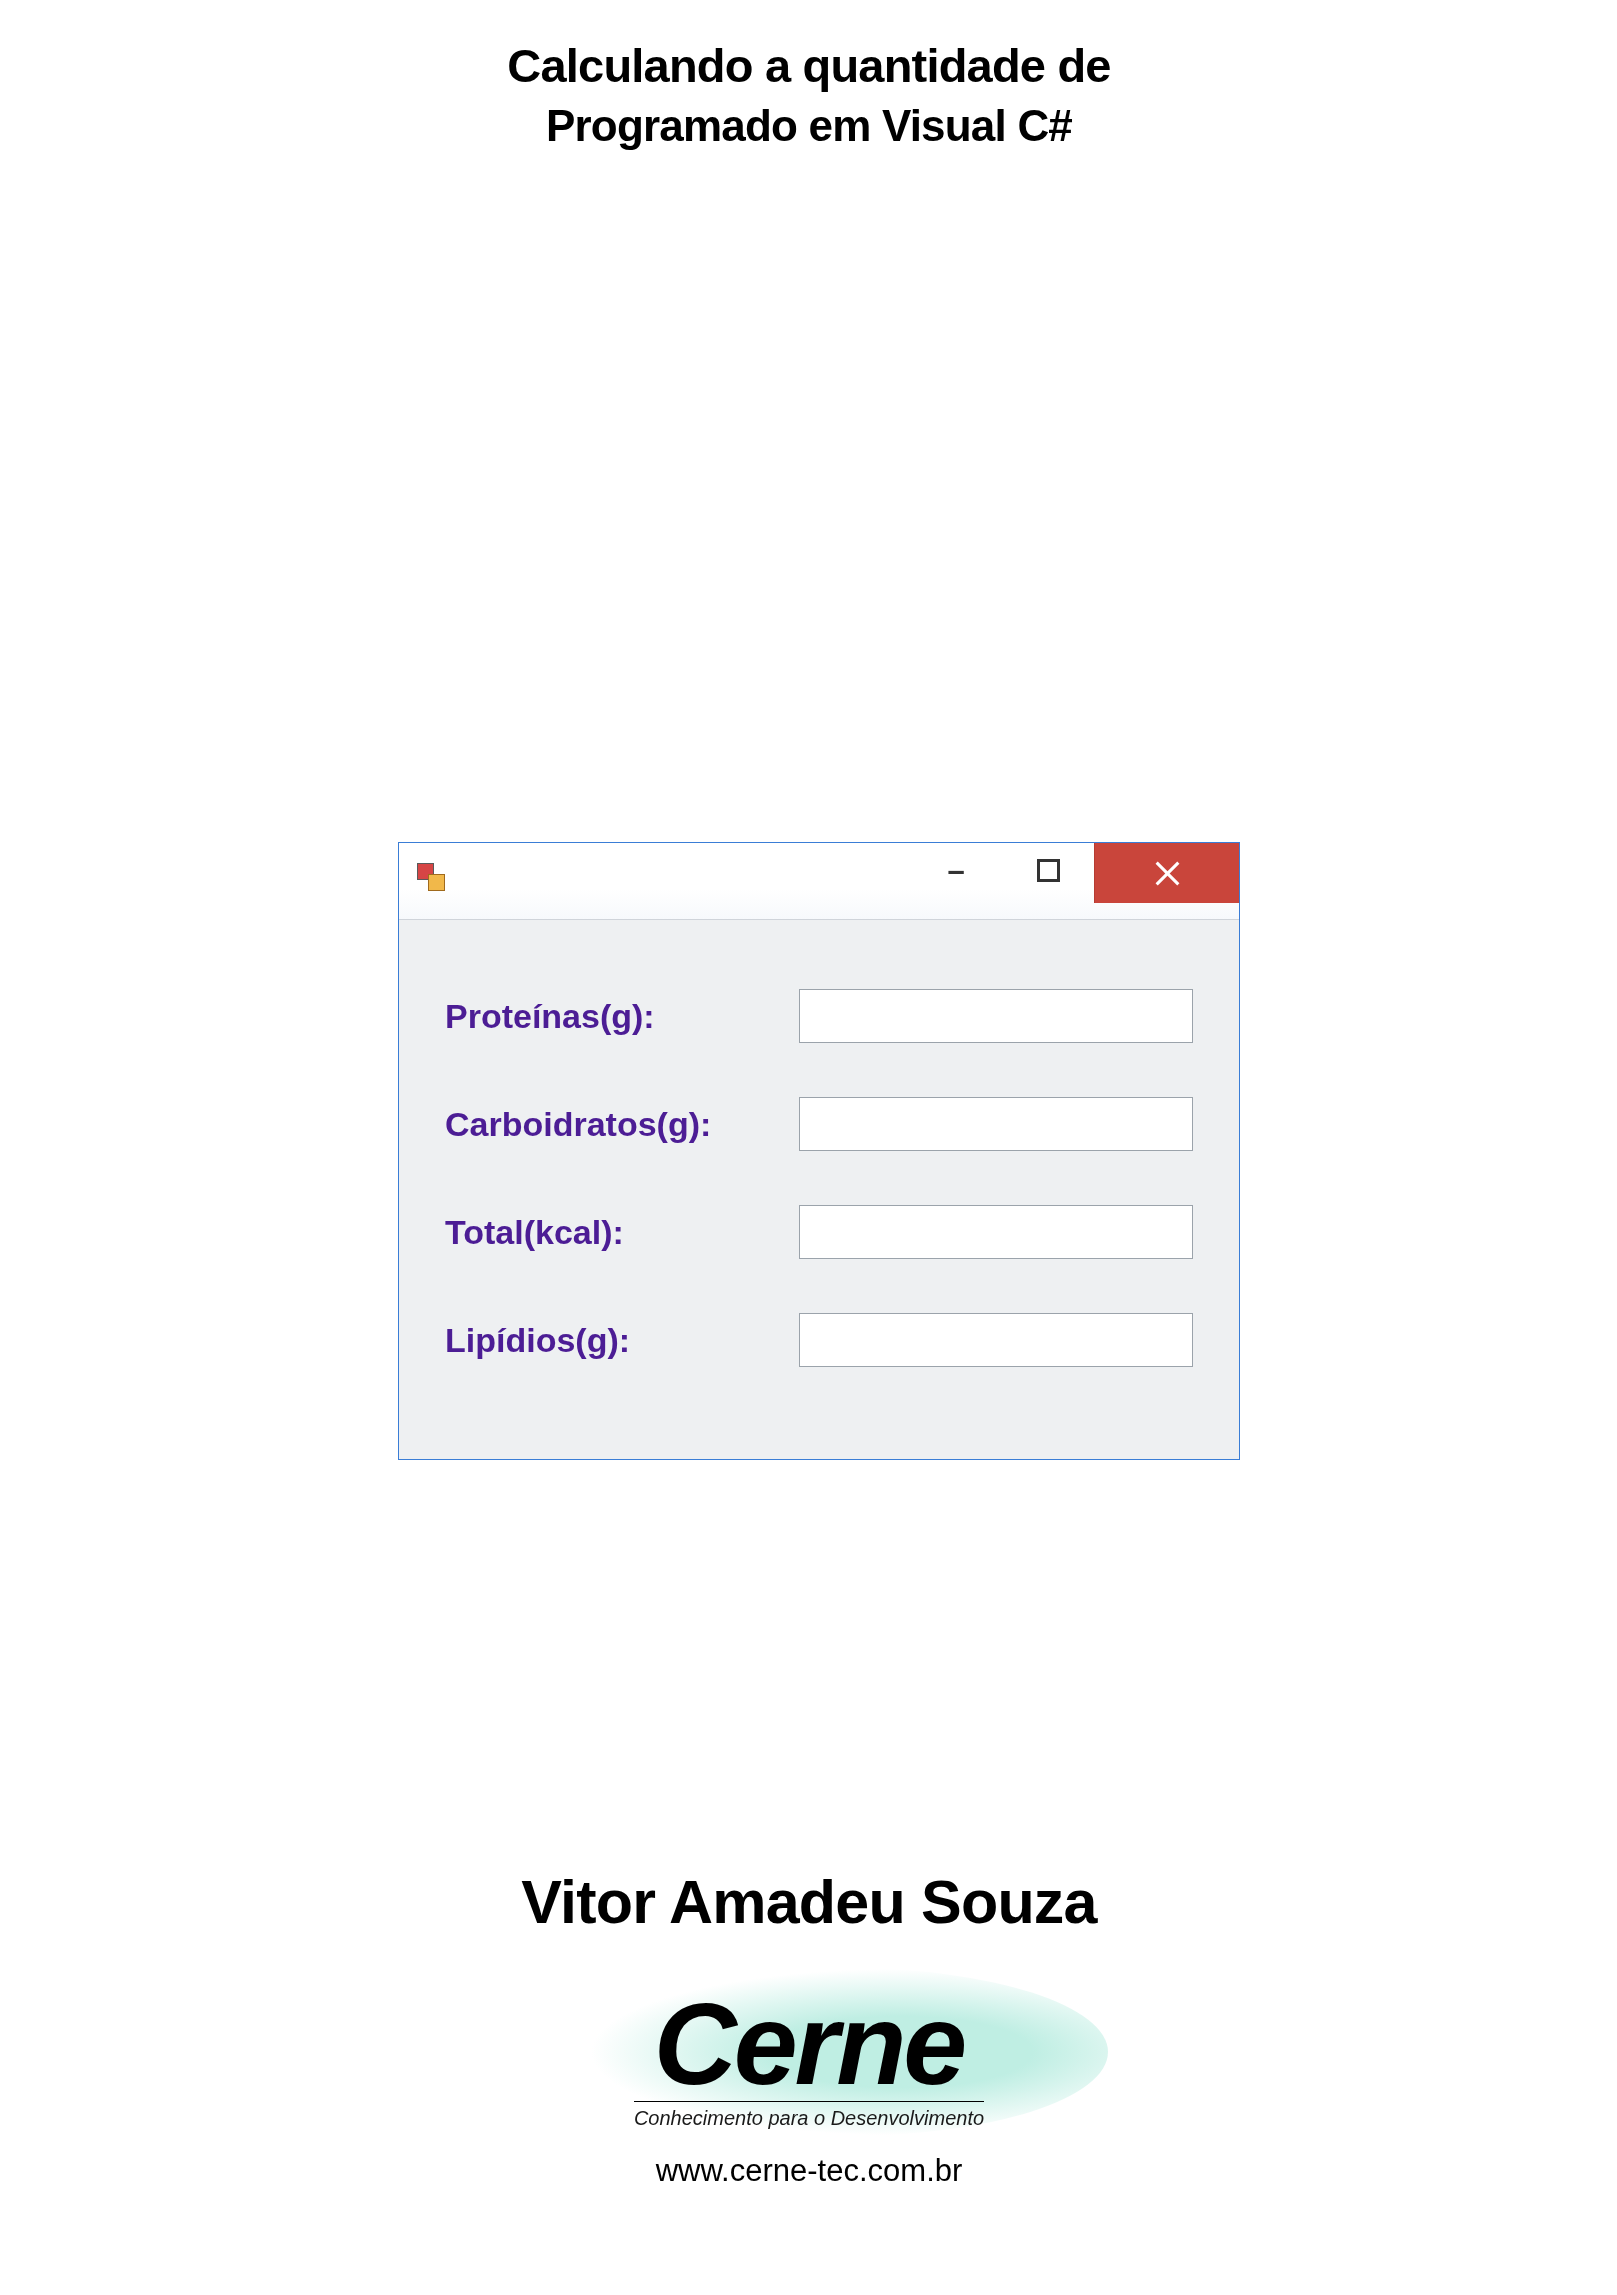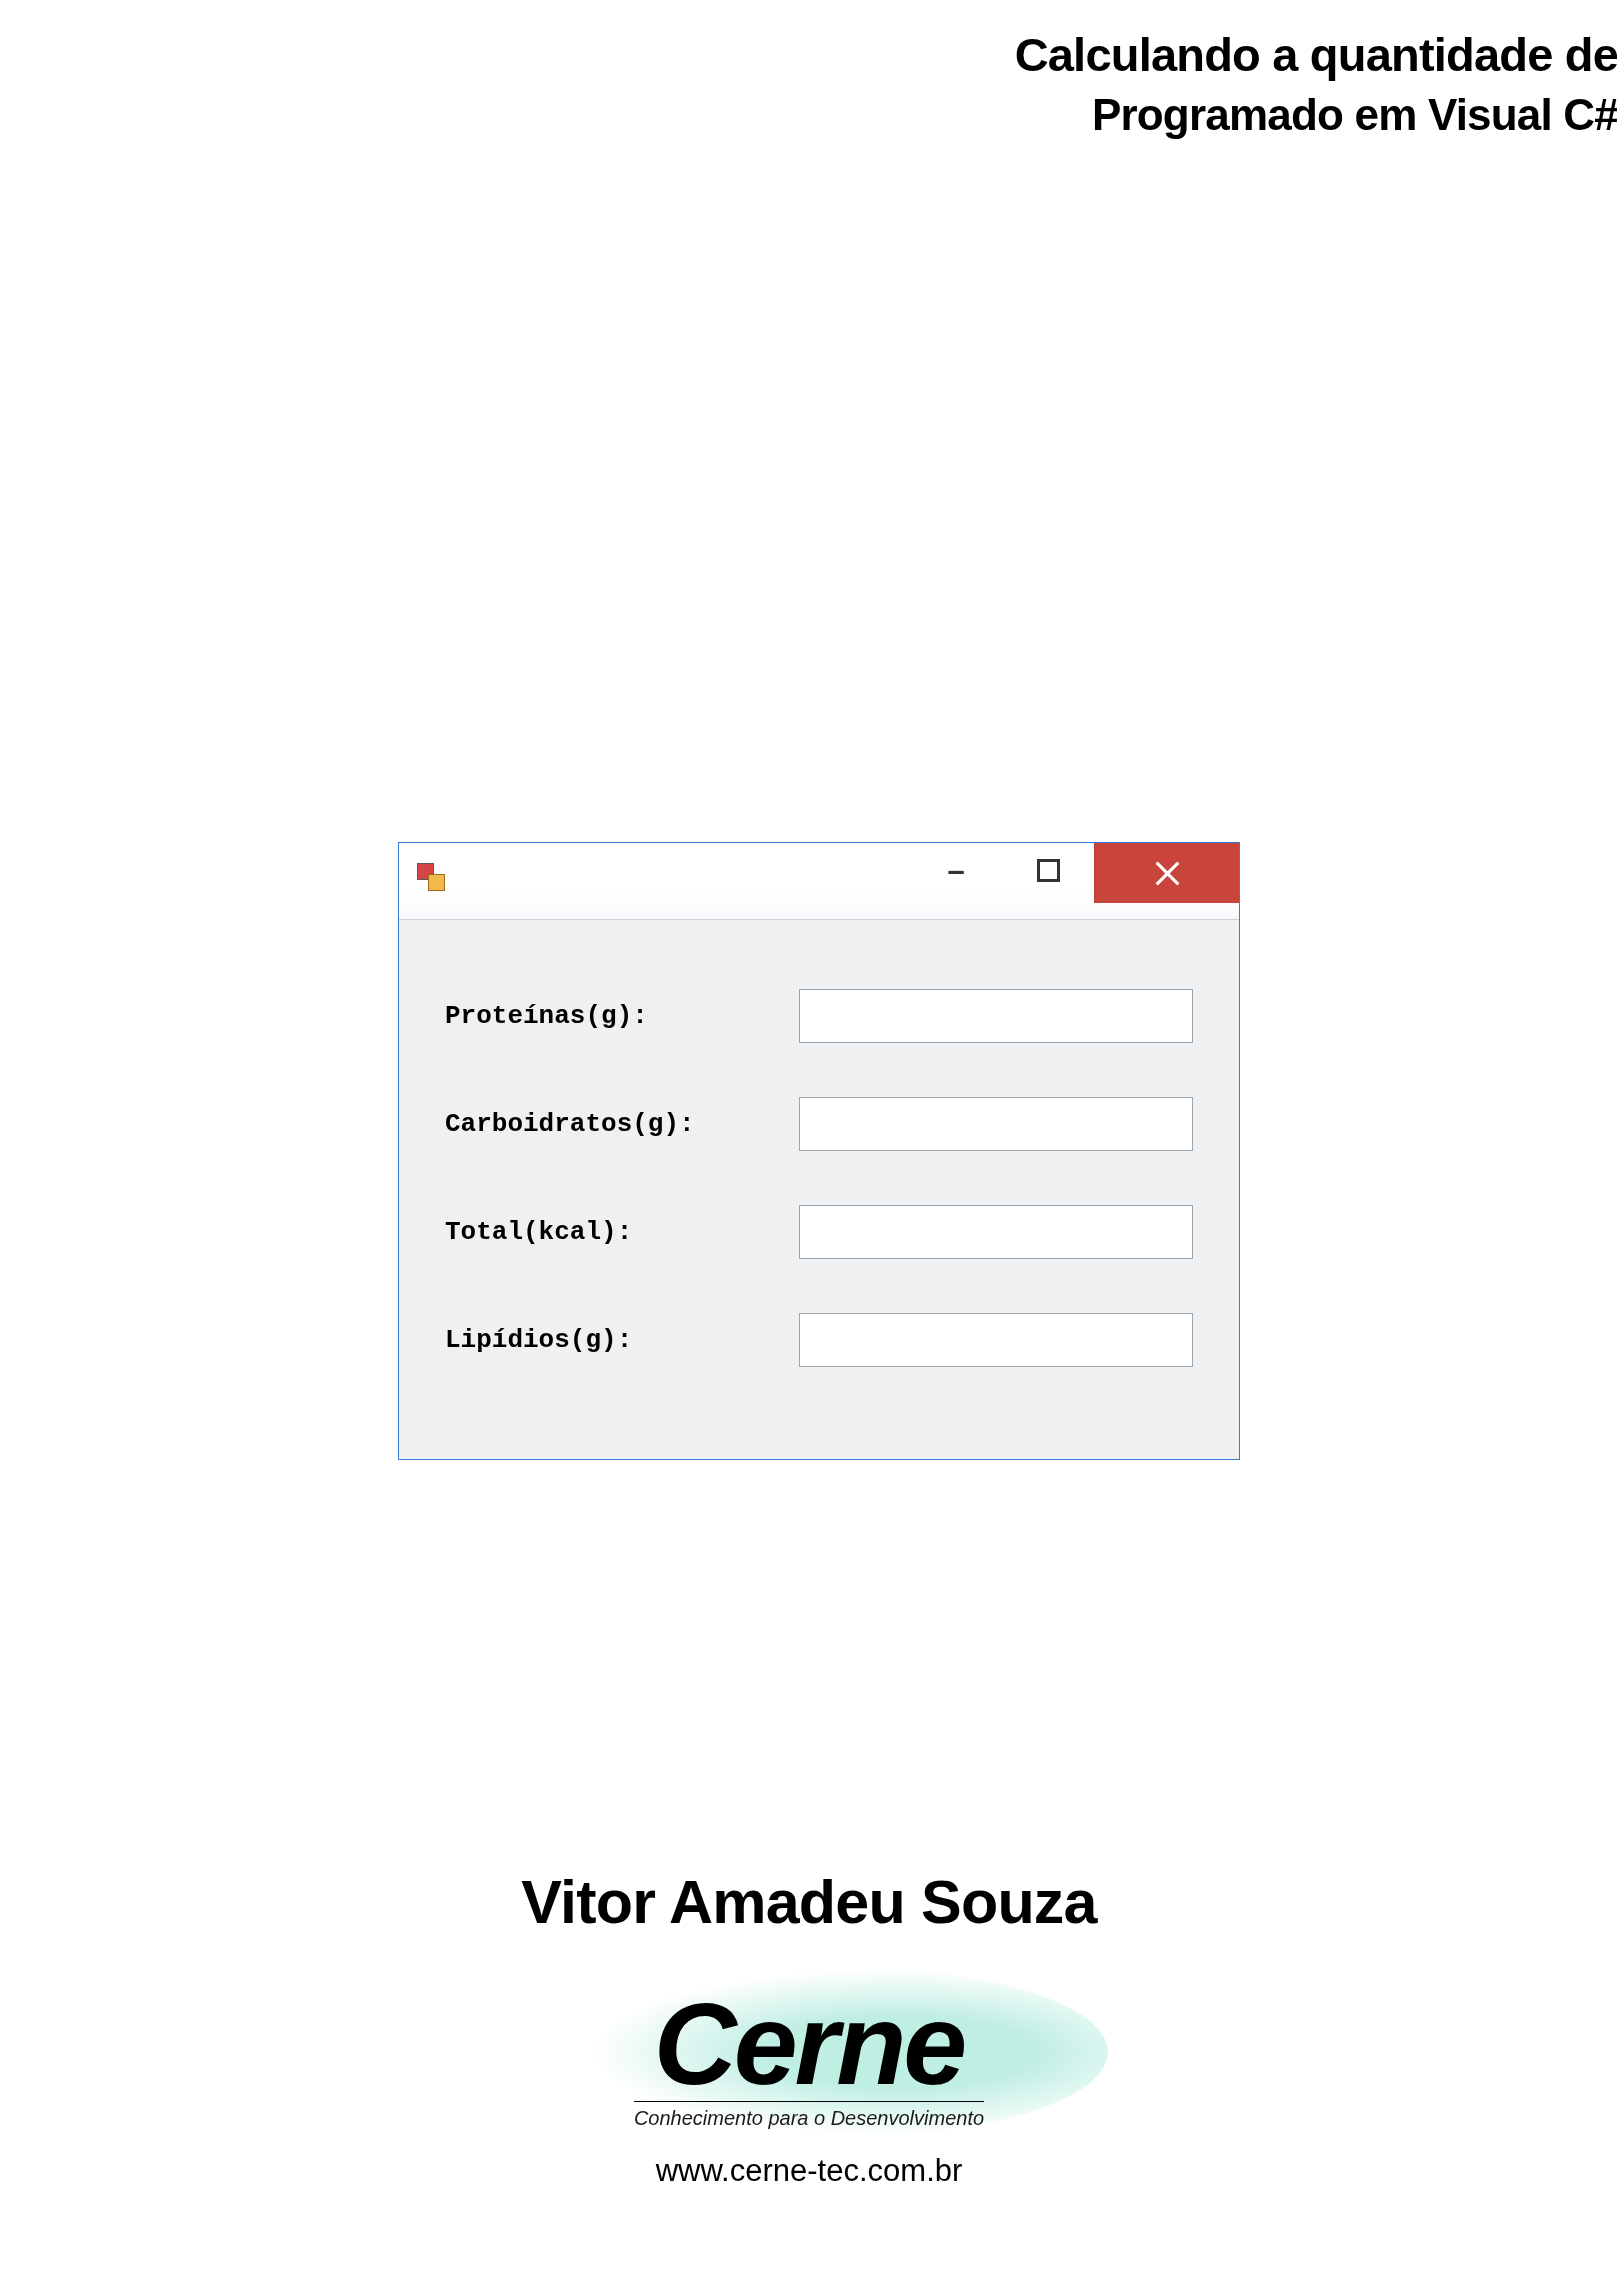--- a/index.html
+++ b/index.html
@@ -5,23 +5,23 @@
   * { box-sizing: border-box; margin: 0; padding: 0; }
   html, body { width: 1618px; height: 2295px; }
   body {
     background: #ffffff;
     font-family: "Segoe UI", Arial, sans-serif;
     position: relative;
   }
 
   
   .header-block {
-    text-align: right;
-    position: absolute;
-    top: 27px;
+    text-align: center;
+    position: absolute;
+    top: 38px;
     left: 0;
     width: 100%;
   }
   .eyebrow {
     font-size: 47px;
     font-weight: 700;
     color: #000;
     letter-spacing: -0.8px;
   }
   .big-title {
@@ -103,24 +103,23 @@
     background: #eef0f2;
     padding: 69px 46px 38px 46px;
   }
   .form-row {
     display: flex;
     align-items: center;
     margin-bottom: 54px;
   }
   .form-row label {
     width: 360px;
-    font-size: 26px;
-    font-weight: 700;
-    color: #000000;
-    font-family: Liberation Mono, monospace;
+    font-size: 34px;
+    font-weight: 700;
+    color: #4c1d95;
   }
   .form-row input[type=text] {
     flex: 0 0 321px;
     height: 54px;
     border: 1.5px solid #9ba3ab;
     background: #fff;
     font-size: 29px;
     padding: 3.1px 7.7px;
   }
   .btn-calc {

